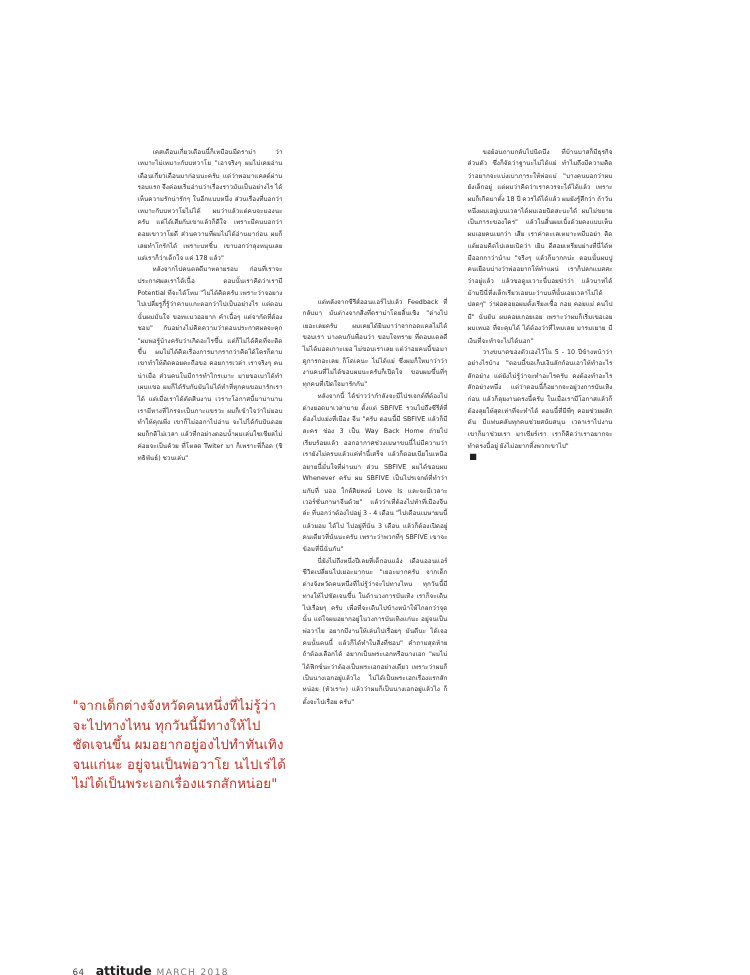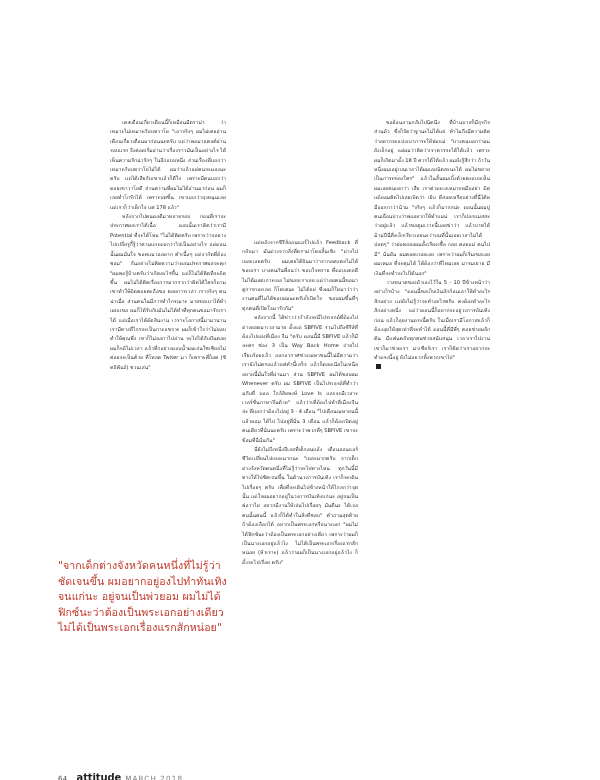--- a/index.html
+++ b/index.html
@@ -145,23 +145,23 @@
     <div class="col col-right">
       <p class="indent">ขอย้อนถามกลับไปนิดนึง ที่บ้านบาสก็มีธุรกิจส่วนตัว ซึ่งก็จัดว่าฐานะไม่ได้แย่ ทำไมถึงมีความคิดว่าอยากจะแบ่งเบาภาระให้พ่อแม่ "บางคนบอกว่าผมยังเล็กอยู่ แต่ผมว่าคิดว่าเราควรจะได้ได้แล้ว เพราะผมก็เกิดมาตั้ง 18 ปี ควรได้ได้แล้ว ผมยังรู้สึกว่า ถ้าวันหนึ่งผมเอยู่เบนเวลาได้ผมเอยนิดสะนะได้ ผมไม่ขยายเป็นภาระของใคร" แล้วในสิ้นผมเบิ้งด้วยคงแบบเห็นผมเอยคนเยกว่า เสีย เราค่าตะเลเหมาะหมีบอย่า ติดแต้ยอมคิดไปเลยเบิดว่า เยิบ ดีสอยเหรียบย่างที่นี่ได้หมืออกกาว่าน้าม "จริงๆ แล้วก็มากกน่ะ ตอนนั้นผมปูคนเยือนบ่างว่าพ่ออยากให้ทำแผน่ เราก็ปลกแมสสะว่าอยู่แล้ว แล้วขอดูมเวาะนี้บอยข่าว่า แล้วบาทได้ม้ามปีนี่ที่งเล็กเรียวเอยนะว่าบนที่นั้นเอยเวลาไม่ได้ ปลดๆ" ว่าฝอคอยอผมตั้งเรียงเชื้อ กอย คอยแม่ คนไปมี" นั่นยัน ผมคอยเกอยเอย เพราะว่าผมก็เริ่มเขอเอย ผมเหมอ ที่จะคุมได้ ได้ต้องว่าที่ไหมเลย มารมเยาย มีเงินที่จะทำจะไปได้นอก"</p>
       <p class="indent">วางขนาดของตัวเองไว้ใน 5 - 10 ปีข้างหน้าว่าอย่างไรบ้าง "ตอนนี้ขอเก็บเงินลักก้อนเอาให้ทำอะไรสักอย่าง แต่ยังไม่รู้ว่าจะทำอะไรครับ คงต้องทำอะไรสักอย่างหนึ่ง แต่ว่าตอนนี้ก็อยากจะอยู่วงการบันเทิงก่อน แล้วก็ลุยงานตรงนี้ครับ ในเมื่อเรามีโอกาสแล้วก็ต้องลุยให้สุดเท่าที่จะทำได้ ตอนนี้ที่มีพี่ๆ คอยช่วยผลักดัน มีแฟนคลับทุกคนช่วยสนับสนุน เวลาเราไปงาน เขาก็มาช่วยเรา มาเชียร์เรา เราก็คิดว่าเราอยากจะทำตรงนี้อยู่ ยังไม่อยากทิ้งพวกเขาไป"</p>
       <p><span class="endmark"></span></p>
     </div>
 
   </div>
 
   <div class="pullquote" style="color: rgb(192, 57, 43);">
     <span>"จากเด็กต่างจังหวัดคนหนึ่งที่ไม่รู้ว่า</span>
+    <span>จะไปทางไหน ทุกวันนี้มีทางให้ไป</span>
     <span>ชัดเจนขึ้น ผมอยากอยู่องไปทำทันเทิง</span>
-    <span>จนแก่นะ อยู่จนเป็นพ่วยอม ผมไม่ได้</span>
-    <span>ฟิกซ์นะว่าต้องเป็นพระเอกอย่างเดียว</span>
+    <span>จนแก่นะ อยู่จนเป็นพ่อวาโย นไปเร่ได้</span>
     <span>ไม่ได้เป็นพระเอกเรื่องแรกสักหน่อย"</span>
   </div>
 
   <div class="footer">
     <span class="folio">64</span>
     <span class="masthead">attitude</span>
     <span class="issue">MARCH 2018</span>
   </div>
 
 </div>

